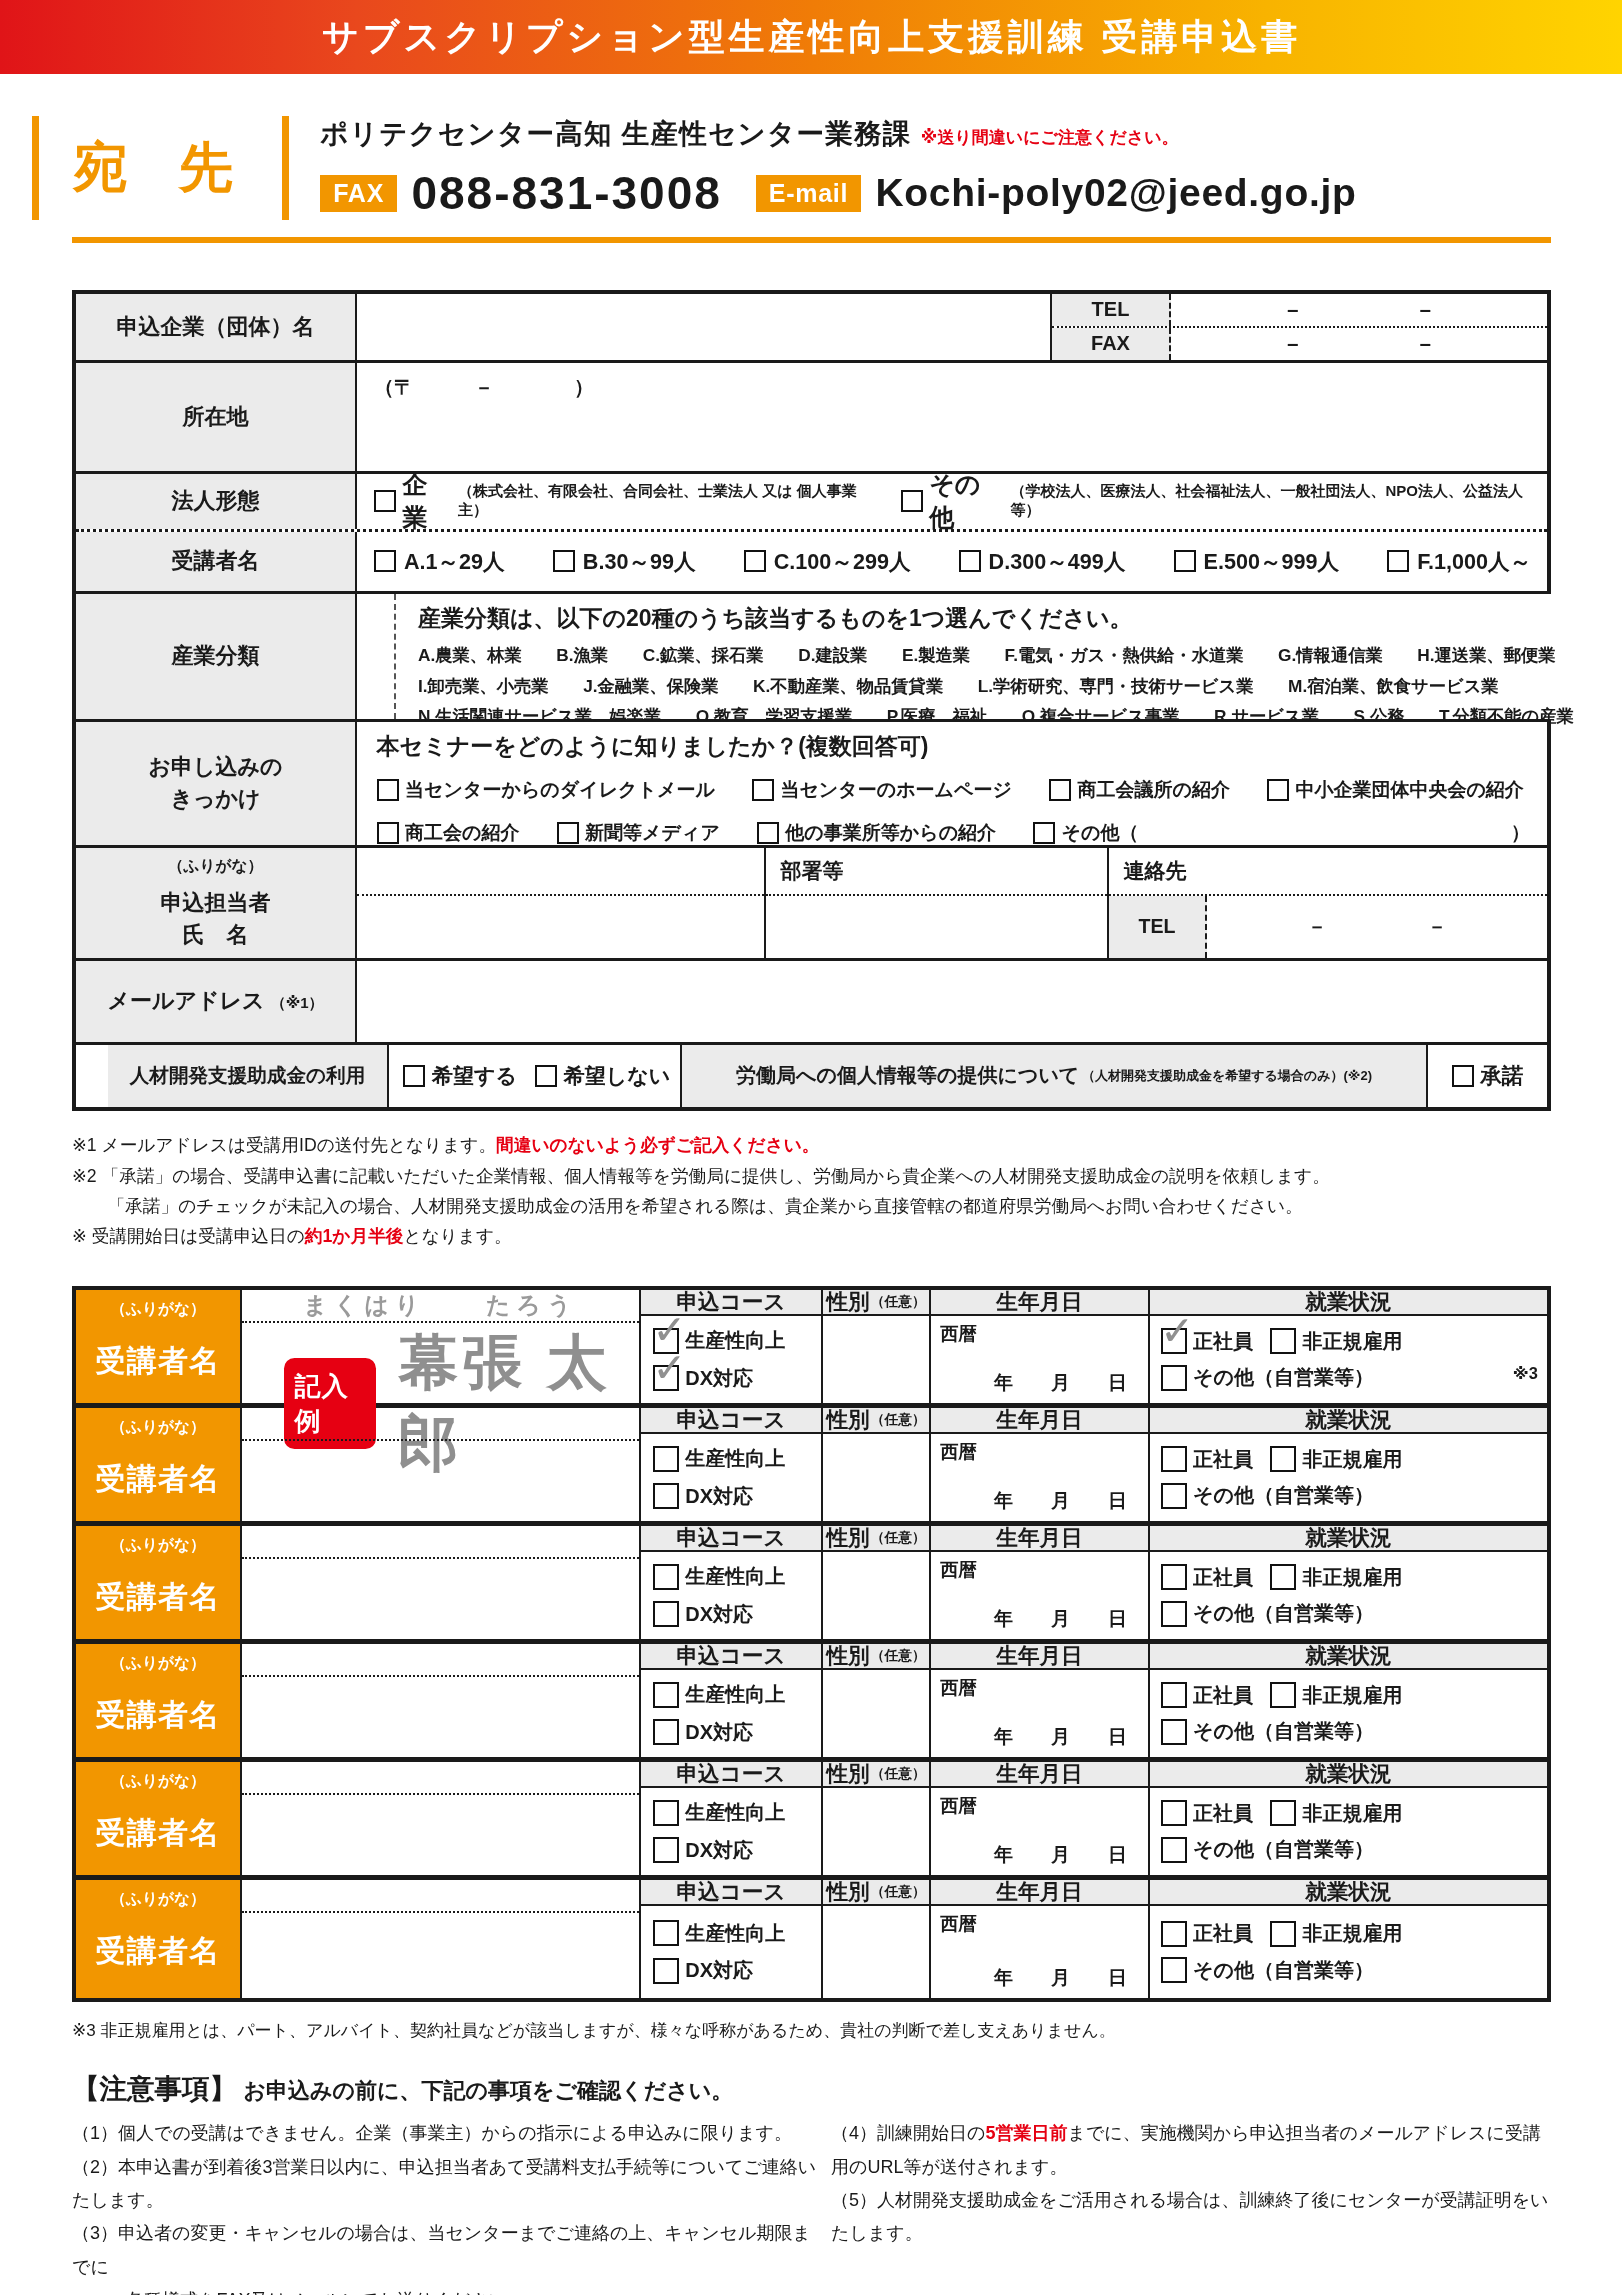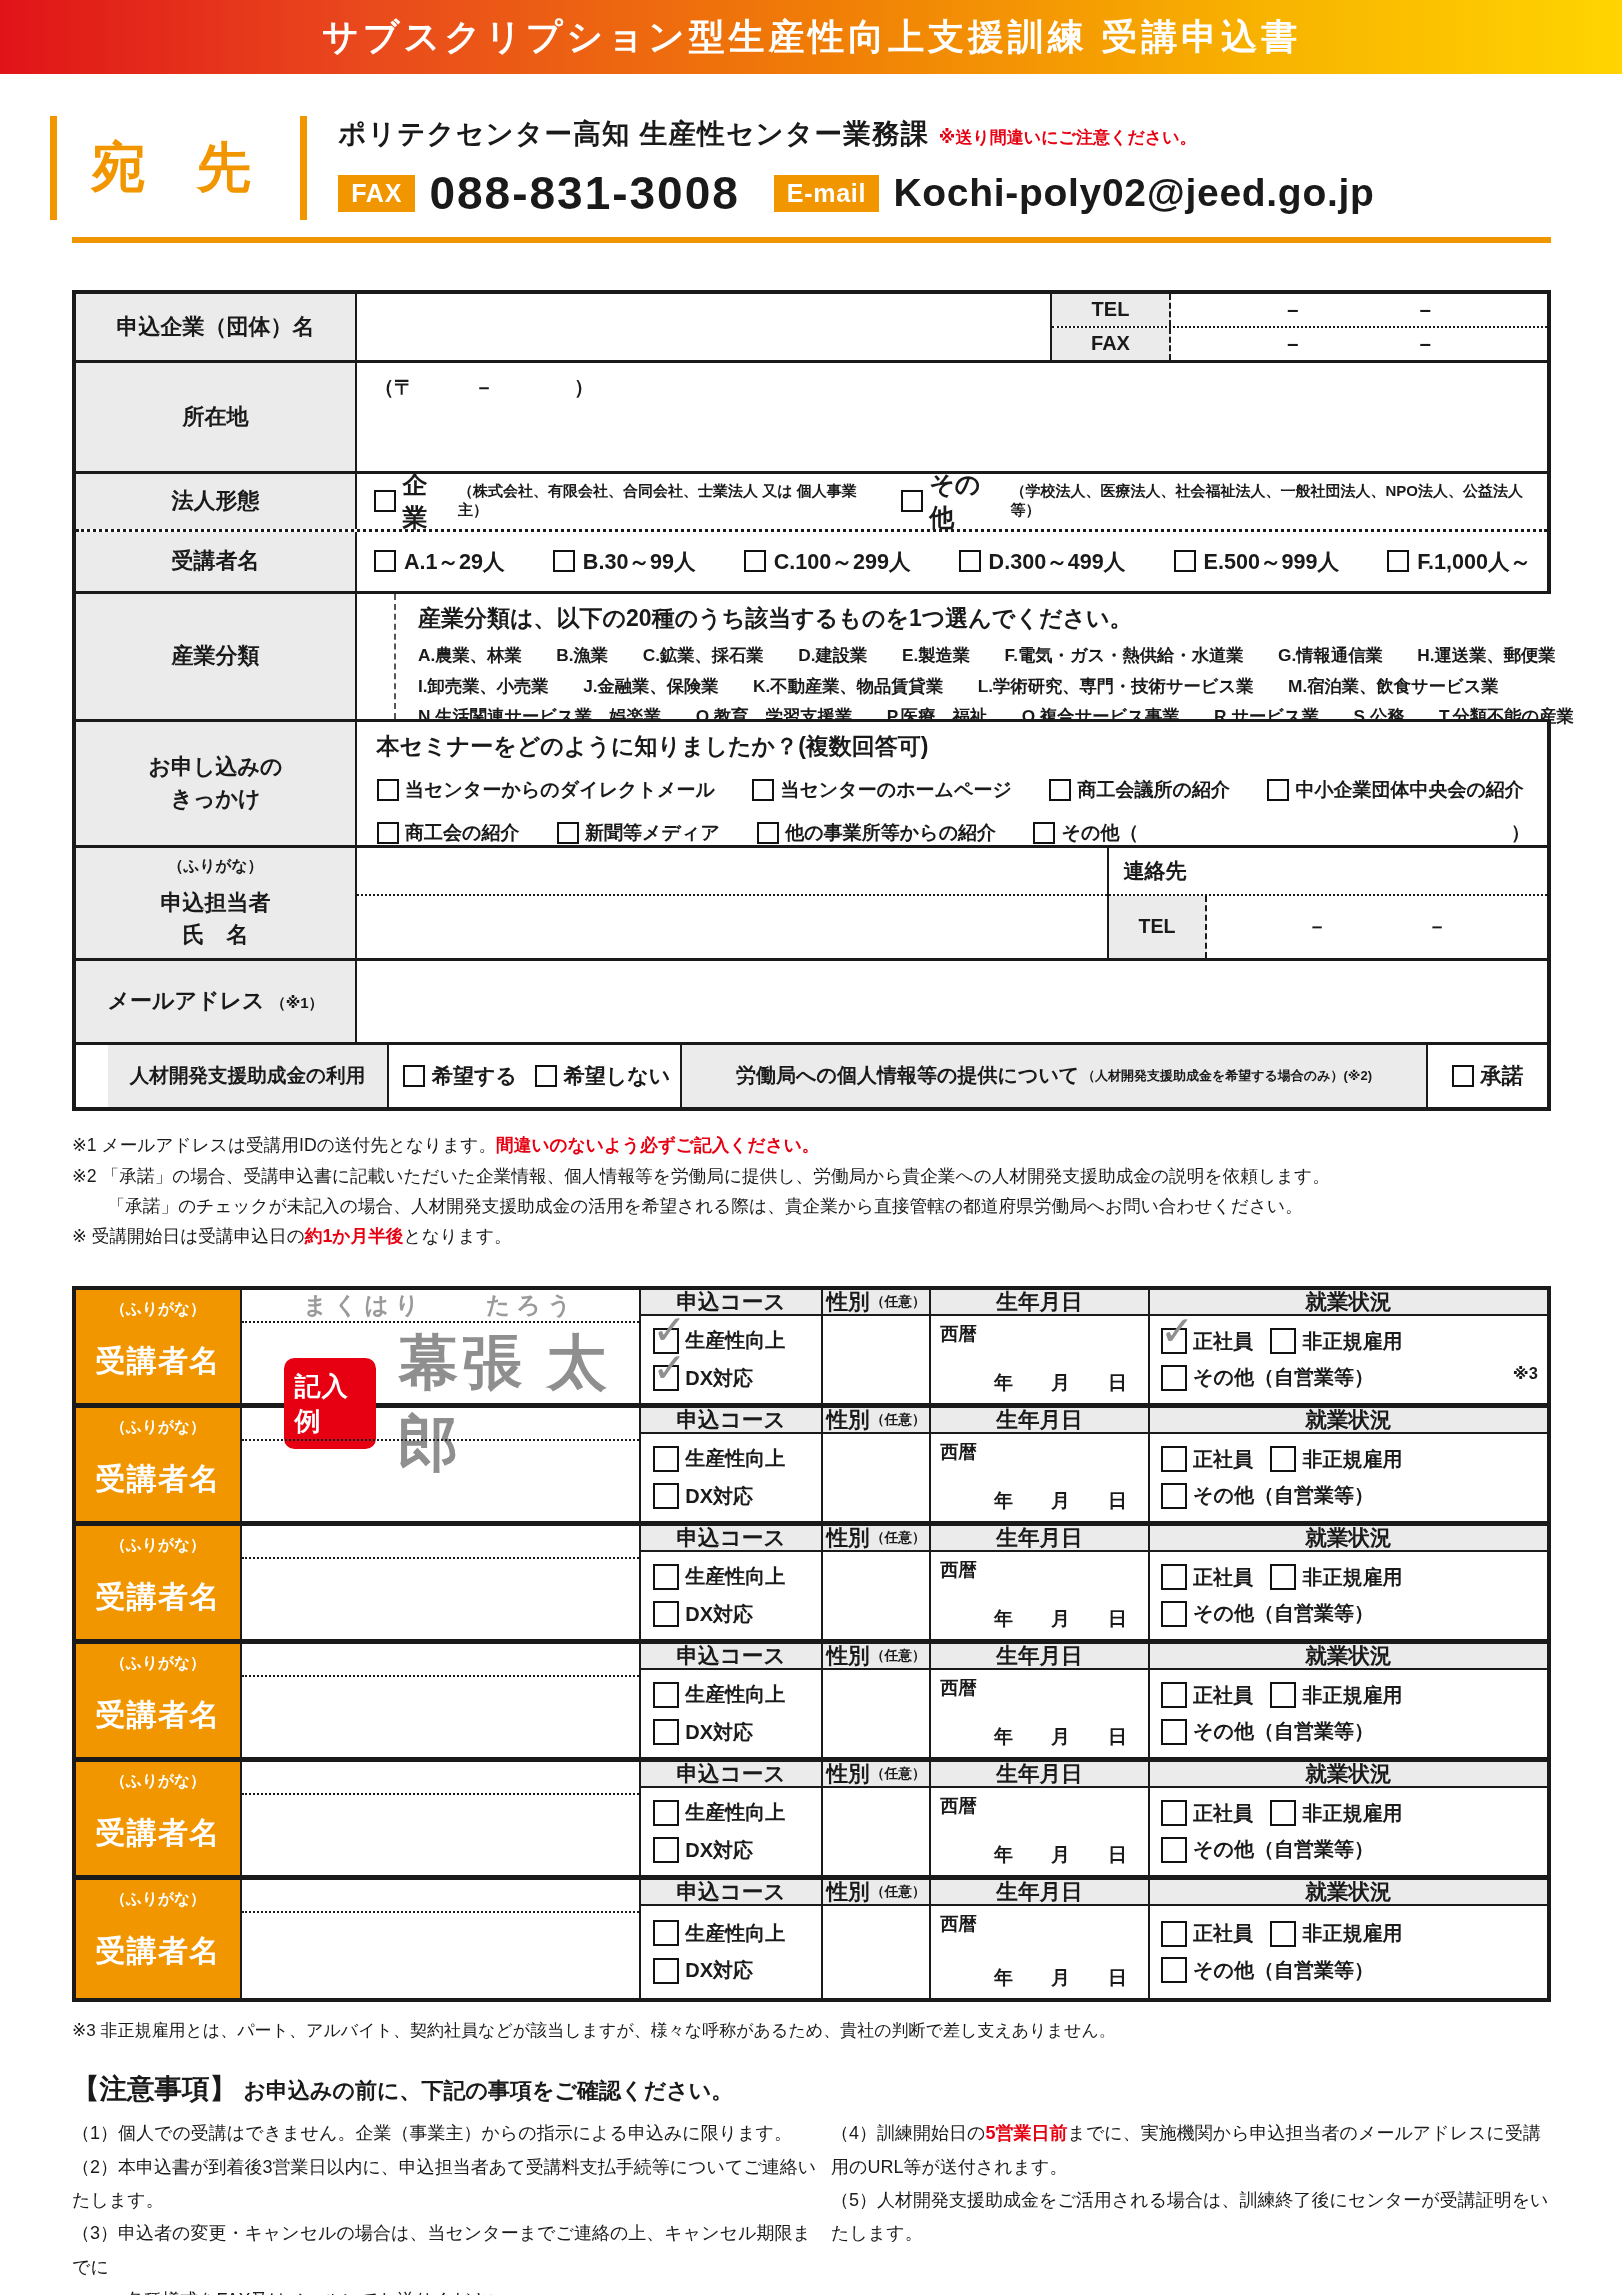--- a/index.html
+++ b/index.html
@@ -13,21 +13,21 @@
 
   
   .banner {
     height:74px;
     background:linear-gradient(90deg,#e01418 0%,#e9481d 22%,#f07c07 50%,#f8b300 78%,#ffd400 100%);
     display:flex; align-items:center; justify-content:center;
   }
   .banner h1 { color:#fff; font-size:36px; font-weight:700; letter-spacing:3.9px; }
 
   
-  .addr { margin:42px 72px 0 50px; display:flex; align-items:stretch; }
+  .addr { margin:42px 72px 0 32px; display:flex; align-items:stretch; }
   .addr-bar { width:7.2px; background:#f29600; }
   .addr-dest {
     color:#f29600; font-size:54px; font-weight:700; letter-spacing:18.3px;
     display:flex; align-items:center; padding:0 31px 0 34px;
   }
   .addr-right { flex:1; padding-left:31px; display:flex; flex-direction:column; justify-content:center; }
   .addr-line1 { display:flex; align-items:baseline; gap:9.2px; }
   .addr-org { font-size:27.5px; font-weight:700; letter-spacing:1.3px; }
   .addr-warn { font-size:17px; font-weight:700; color:#e60012; }
   .addr-line2 { display:flex; align-items:center; margin-top:14.4px; gap:14.4px; }
@@ -376,20 +376,24 @@
         <div class="contact-furi">（ふりがな）</div>
         <div>申込担当者</div>
         <div>氏　名</div>
       </div>
       <div class="fcontent">
         <div class="contact-cols">
           <div class="contact-name">
             <div class="zone-top"></div>
             <div class="zone-bottom"></div>
           </div>
+          <div class="contact-dept">
+            <div class="zone-top">部署等</div>
+            <div class="zone-bottom"></div>
+          </div>
           <div class="contact-tel">
             <div class="zone-top">連絡先</div>
             <div class="tel-bottom">
               <div class="tel-sub-label">TEL</div>
               <div class="tel-sub-val">
                 <span>－</span>
                 <span>－</span>
               </div>
             </div>
           </div>

